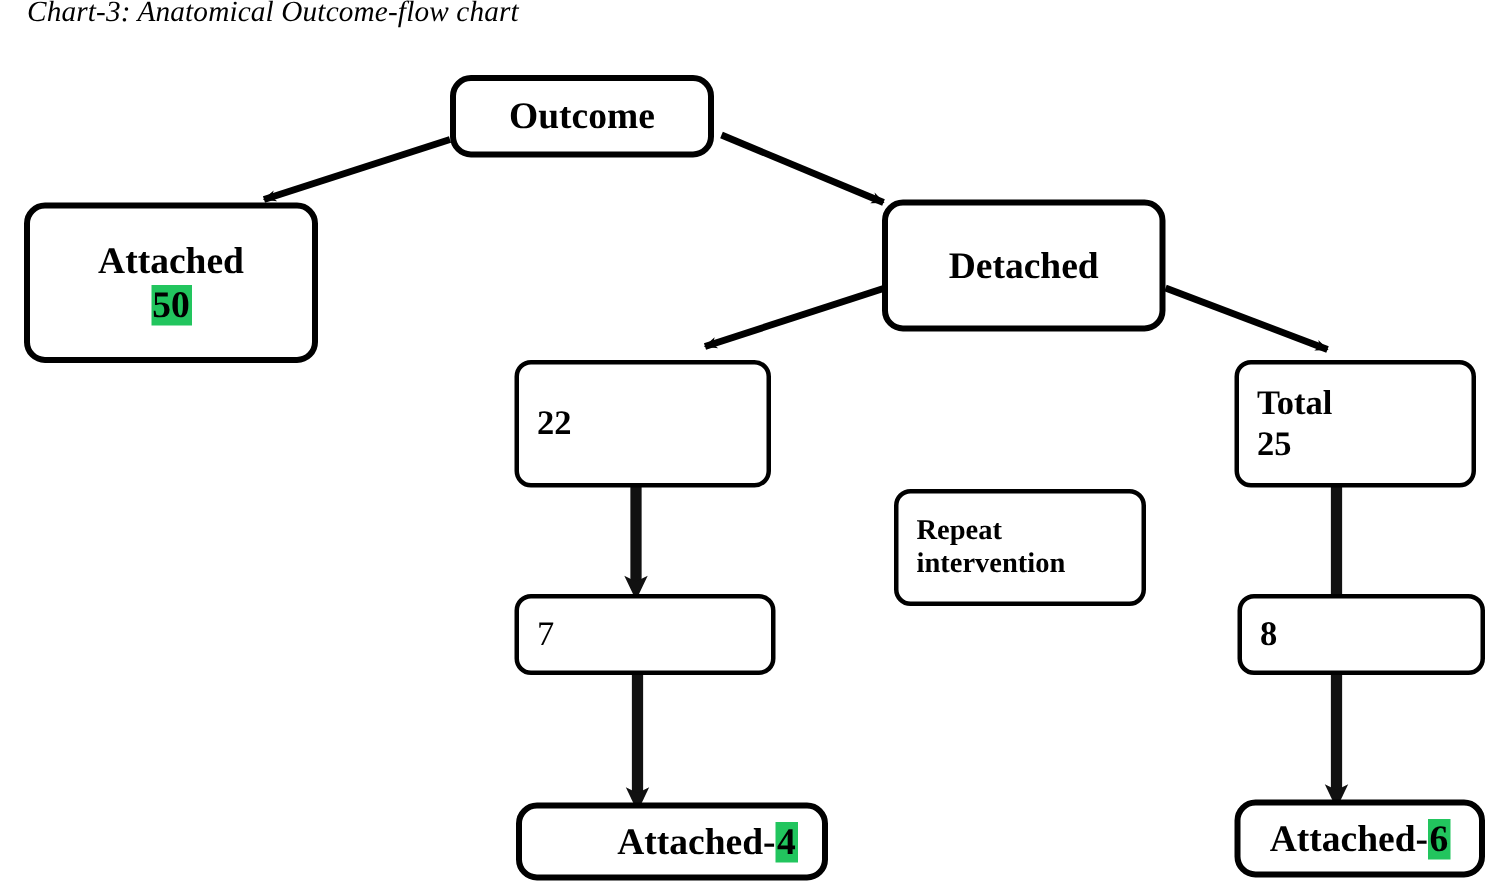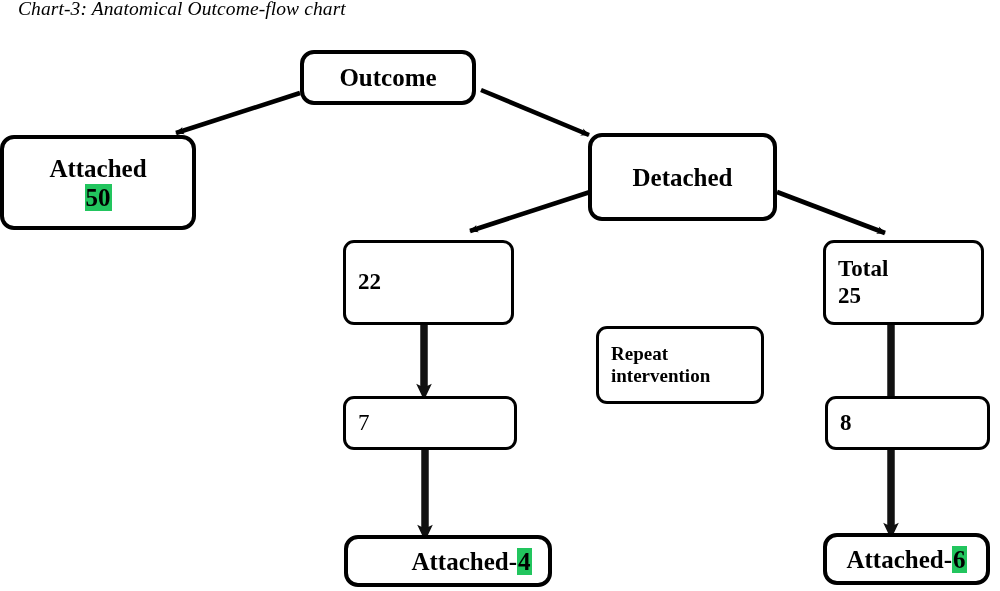--- a/index.html
+++ b/index.html
@@ -122,21 +122,21 @@
 
     <g>
       <line x1="891" y1="448" x2="891" y2="531" stroke="#111111" stroke-width="7.5" marker-end="url(#ah-thick)"></line>
     </g>
   </svg>
 
   <div class="node heavy" style="left:300px; top:50px; width:176px; height:55px;">
     <div class="node-line align-center fs-25 pad-center">Outcome</div>
   </div>
 
-  <div class="node heavy" style="left:0; top:135px; width:196px; height:95px;">
+  <div class="node heavy" style="left:16px; top:135px; width:196px; height:107px;">
     <div class="node-line align-center fs-25 pad-center">Attached</div>
     <div class="node-line align-center fs-25 pad-center">
       <span class="hl">50</span>
     </div>
   </div>
 
   <div class="node heavy" style="left:588px; top:133px; width:189px; height:88px;">
     <div class="node-line align-center fs-25 pad-center">Detached</div>
   </div>
 

